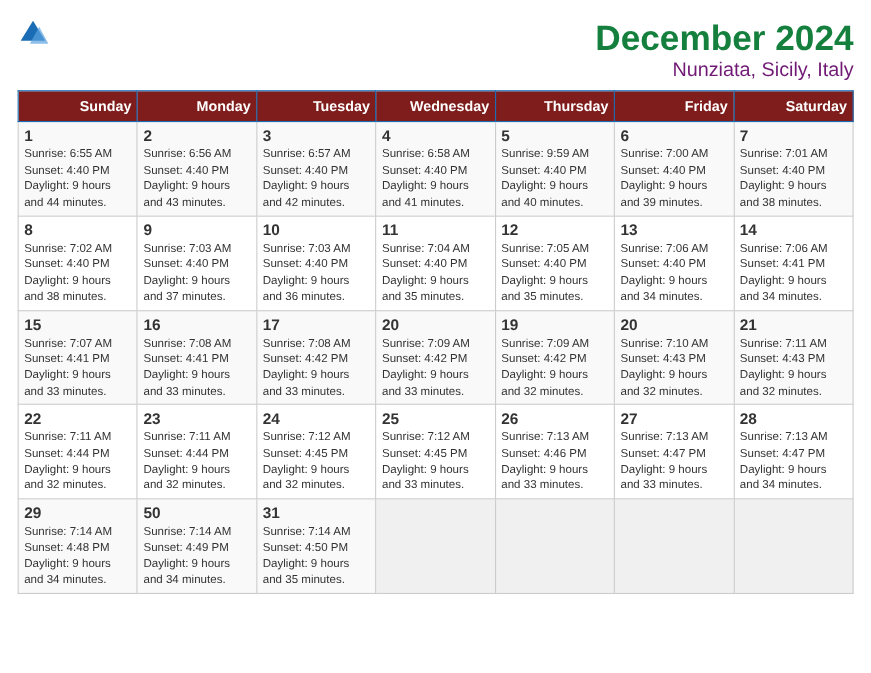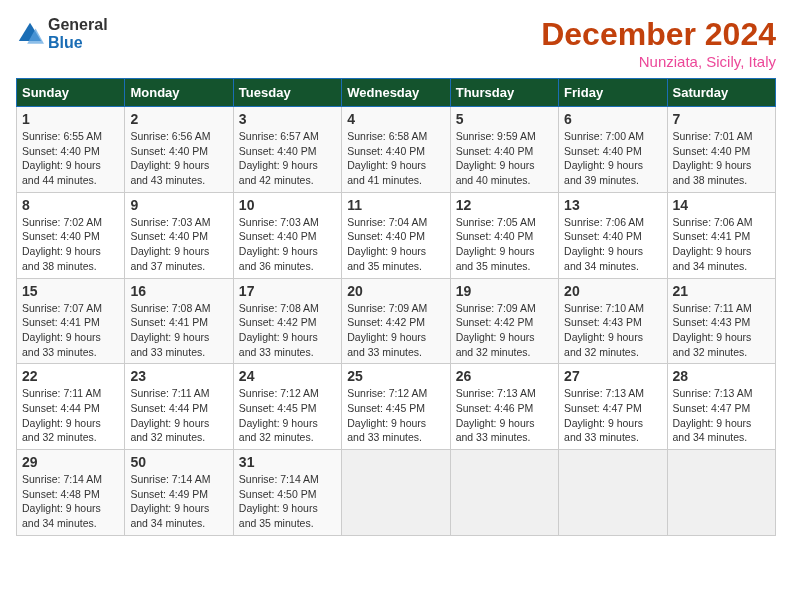--- a/index.html
+++ b/index.html
@@ -24,35 +24,35 @@
     .logo-icon {
       width: 28px;
       height: 28px;
     }
     .title-block {
       text-align: right;
     }
     .main-title {
       font-size: 32px;
       font-weight: bold;
-      color: #c2410c;
+      color: #15803d;
     }
     .subtitle {
-      font-size: 15px;
-      color: #ec4899;
+      font-size: 18px;
+      color: #701a75;
     }
     table {
       width: 100%;
       border-collapse: collapse;
       font-size: 11px;
     }
     thead tr th {
-      background-color: #14532d;
+      background-color: #7f1d1d;
       color: #fff;
-      text-align: left;
+      text-align: right;
       padding: 6px 5px;
       font-size: 13px;
       font-weight: bold;
       border: 1px solid #1a6db5;
     }
     tbody tr td {
       border: 1px solid #ccc;
       padding: 4px 5px;
       vertical-align: top;
       min-height: 70px;
@@ -79,24 +79,20 @@
   </style>
 </head>
 <body>
 
 <div class="header">
   <div class="logo">
     <svg class="logo-icon" viewBox="0 0 40 40" width="40" height="40">
       <polygon points="20,4 36,30 4,30" fill="#1a6db5"></polygon>
       <polygon points="28,12 40,34 16,34" fill="#5ba3e0" opacity="0.7"></polygon>
     </svg>
-    <div>
-      <div style="font-size:16px;font-weight:bold;color:#333;">General</div>
-      <div style="font-size:16px;font-weight:bold;color:#1a6db5;">Blue</div>
-    </div>
   </div>
   <div class="title-block">
     <div class="main-title">December 2024</div>
     <div class="subtitle">Nunziata, Sicily, Italy</div>
   </div>
 </div>
 
 <table>
   <thead>
     <tr>

